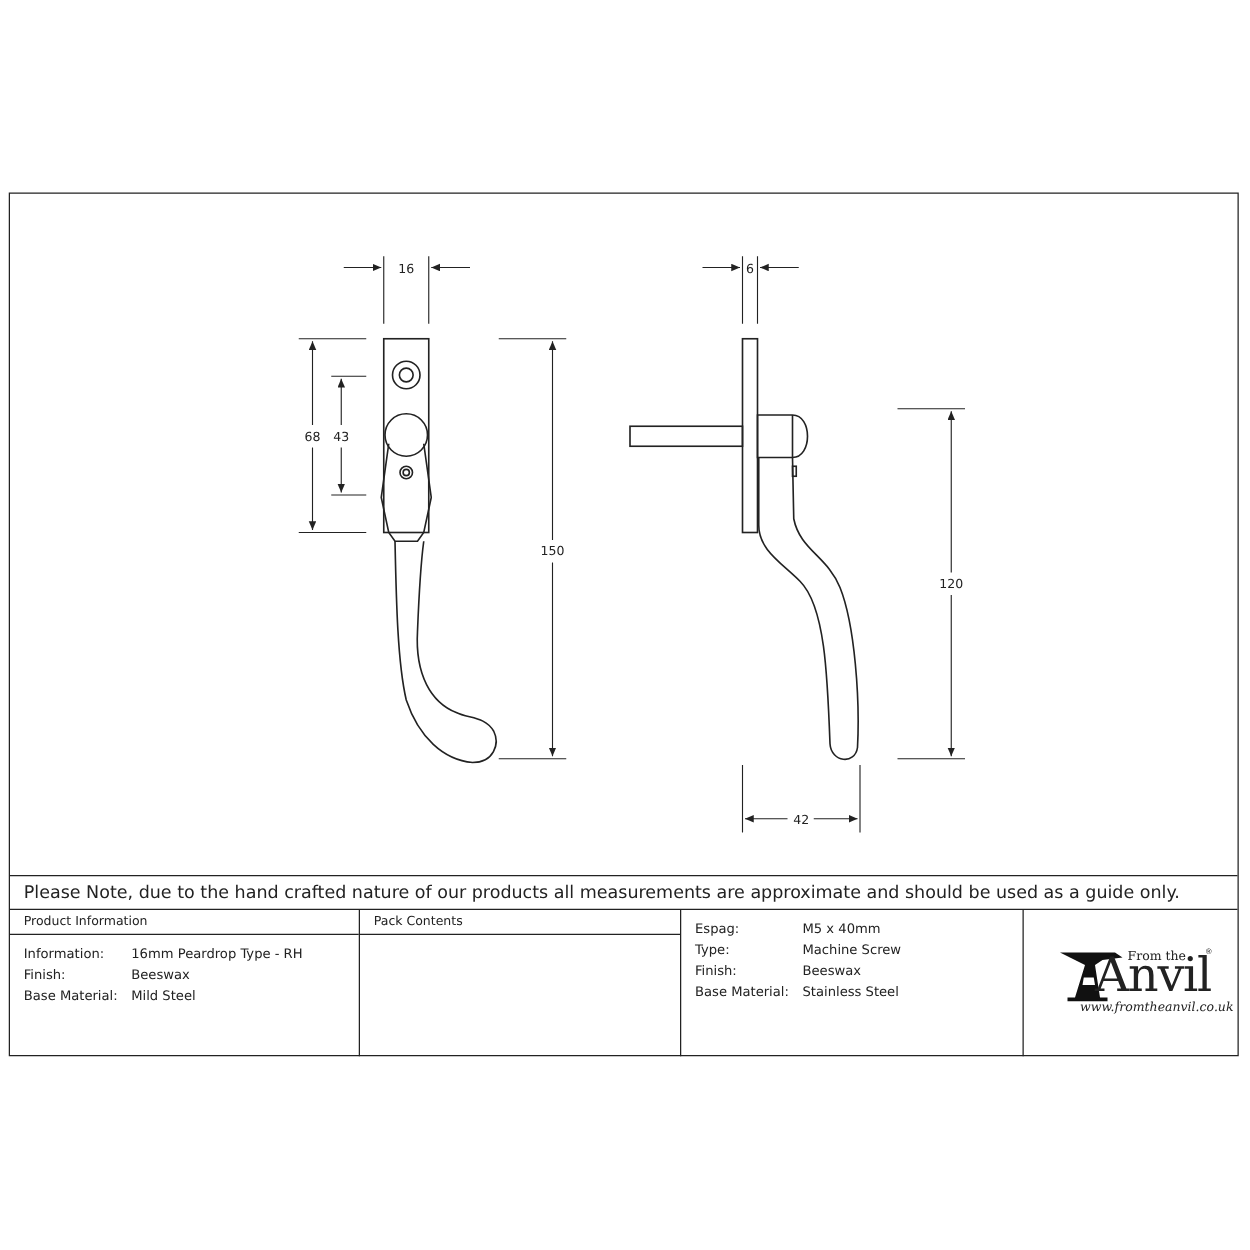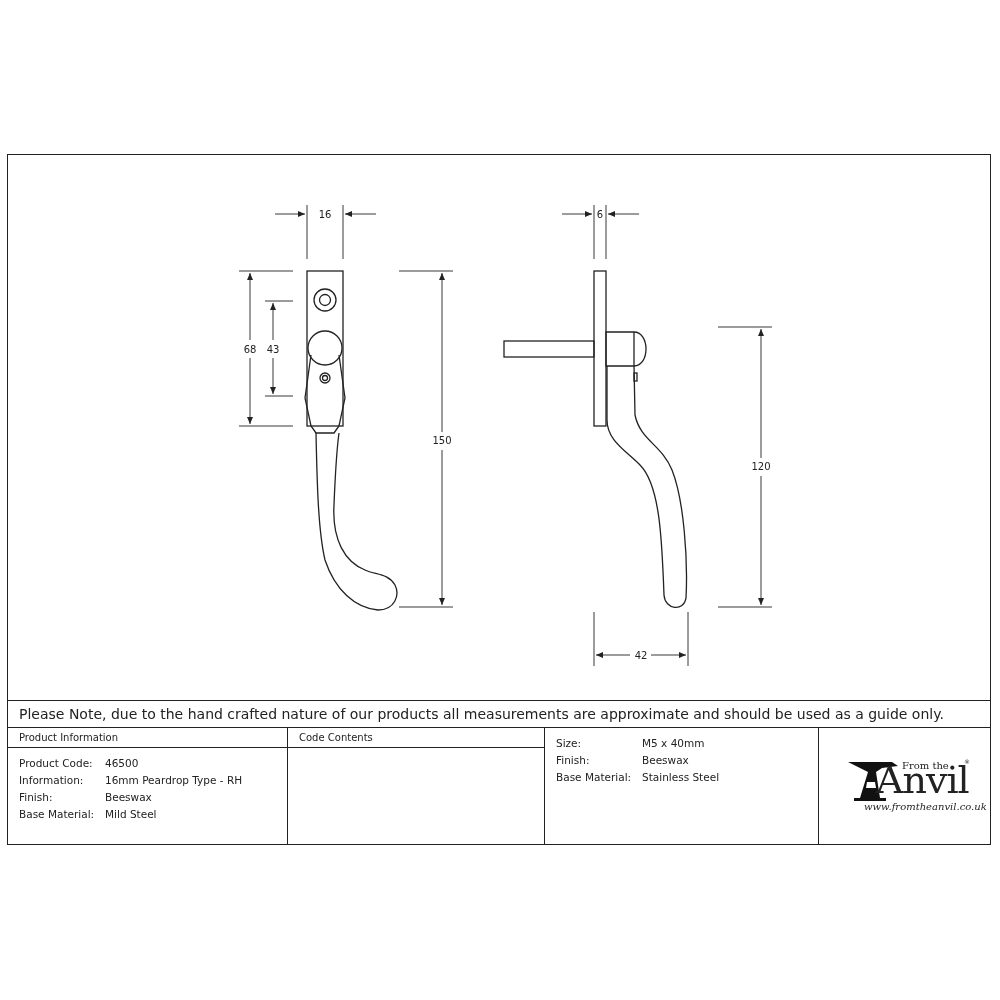--- a/index.html
+++ b/index.html
@@ -113,47 +113,47 @@
     <text class="dimtxt" x="641" y="659" text-anchor="middle">42</text>
   </g>
 </svg>
 
 <div class="note">Please Note, due to the hand crafted nature of our products all measurements are approximate and should be used as a guide only.</div>
 
 <div class="col c1">
   <div class="col-head">Product Information</div>
   <div class="col-body">
     <div class="kv">
-        <span class="k">Product Code:</span>
-        <span>46500</span>
-      </div>
-    <div class="kv">
         <span class="k">Information:</span>
         <span>16mm Peardrop Type - RH</span>
       </div>
     <div class="kv">
         <span class="k">Finish:</span>
         <span>Beeswax</span>
       </div>
     <div class="kv">
         <span class="k">Base Material:</span>
         <span>Mild Steel</span>
       </div>
   </div>
 </div>
 
 <div class="col c2">
-  <div class="col-head">Code Contents</div>
+  <div class="col-head">Pack Contents</div>
 </div>
 
 <div class="col c3">
   <div class="col-body">
     <div class="kv">
-        <span class="k">Size:</span>
+        <span class="k">Espag:</span>
         <span>M5 x 40mm</span>
+      </div>
+    <div class="kv">
+        <span class="k">Type:</span>
+        <span>Machine Screw</span>
       </div>
     <div class="kv">
         <span class="k">Finish:</span>
         <span>Beeswax</span>
       </div>
     <div class="kv">
         <span class="k">Base Material:</span>
         <span>Stainless Steel</span>
       </div>
   </div>

